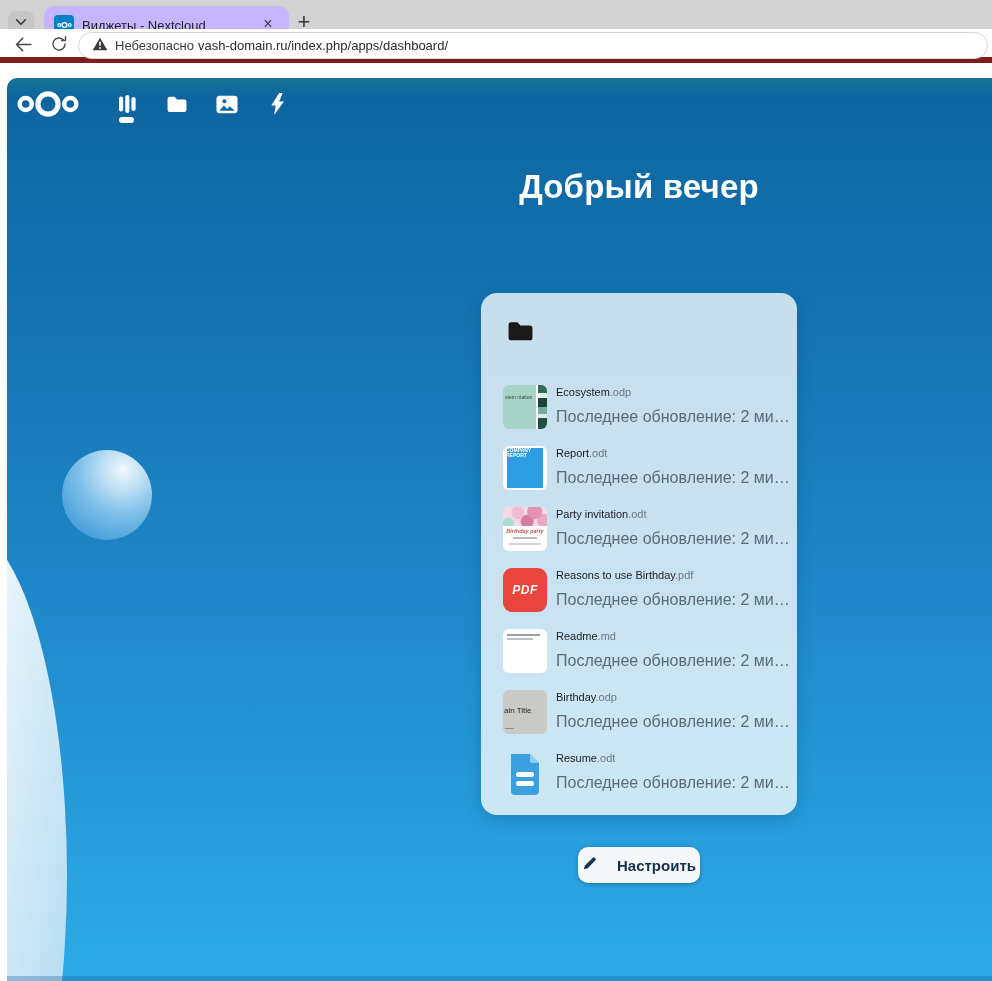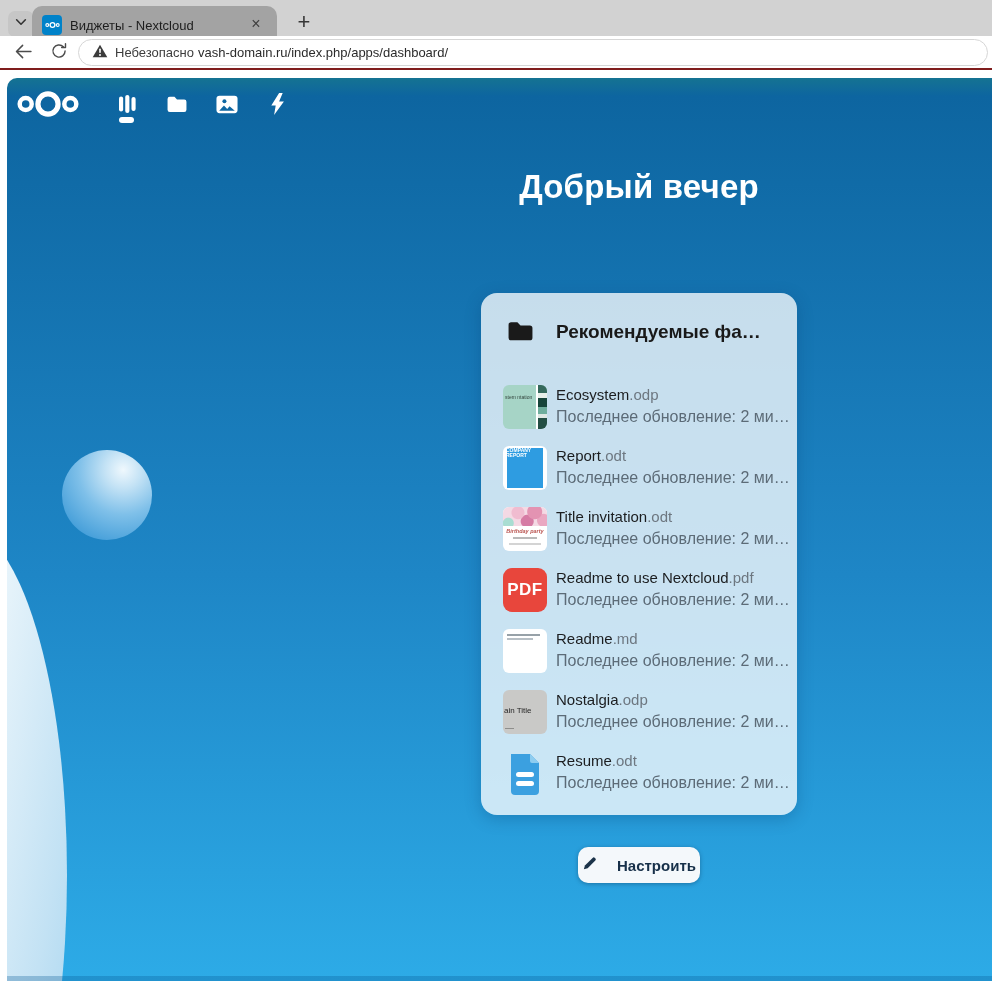--- a/index.html
+++ b/index.html
@@ -3,33 +3,33 @@
 <meta charset="utf-8">
 <style>
   * { margin:0; padding:0; box-sizing:border-box; }
   html,body { width:992px; height:981px; overflow:hidden; background:#fff;
               font-family:"Liberation Sans", sans-serif; }
 
   
   .tabbar { position:absolute; left:0; top:0; width:992px; height:44px; background:#d2d2d2; }
   .tab-search-btn { position:absolute; left:8px; top:11px; width:26px; height:26px;
     border-radius:7px; background:#c6c6c6; display:flex; align-items:center; justify-content:center; }
-  .tab { position:absolute; left:32px; top:6px; width:245px; height:38px; background:#a3a3a3;
+  .tab { position:absolute; left:44px; top:6px; width:245px; height:38px; background:#c4b5fd;
     border-radius:10px 10px 0 0; }
   .favicon { position:absolute; left:10px; top:9px; width:20px; height:20px; border-radius:4px;
     background:#0082c9; display:flex; align-items:center; justify-content:center; }
   .tab-title { position:absolute; left:38px; top:12px; font-size:13px; color:#1d1d1d;
     white-space:nowrap; max-width:170px; overflow:hidden; }
   .tab-close { position:absolute; right:10px; top:7px; width:22px; height:22px; font-size:16px;
     color:#404040; display:flex; align-items:center; justify-content:center; }
   .newtab-btn { position:absolute; left:291px; top:9px; width:26px; height:26px; color:#363636;
     font-size:22px; font-weight:300; display:flex; align-items:center; justify-content:center; }
 
-  .addressbar { position:absolute; left:0; top:36px; width:992px; height:34px; background:#fff;
-    border-bottom:2px solid #7f1d1d; }
+  .addressbar { position:absolute; left:0; top:29px; width:992px; height:34px; background:#fff;
+    border-bottom:6px solid #7f1d1d; }
   .nav-btn { position:absolute; top:5px; width:24px; height:24px; display:flex;
     align-items:center; justify-content:center; }
   .nav-back { left:11px; } .nav-reload { left:47px; }
   .url-pill { position:absolute; left:78px; right:4px; top:3px; height:27px;
     border:1px solid #d6d6d6; border-radius:14px; background:#fff; display:flex;
     align-items:center; padding-left:13px; }
   .security-text { margin-left:7px; font-size:13px; color:#3d3d3d; }
   .url-text { margin-left:4px; font-size:13px; color:#2b2b2b; }
 
   
@@ -57,21 +57,21 @@
   .widget-card { position:absolute; left:474px; top:215px; width:316px; height:522px;
     border-radius:16px; background:rgba(255,255,255,0.76);
     box-shadow:0 4px 16px rgba(0,50,100,0.25); }
   .widget-head-icon { position:absolute; left:26px; top:27px; width:27px; height:23px; }
   .widget-title { position:absolute; left:75px; top:28px; font-size:19px; font-weight:700;
     color:#191919; white-space:nowrap; }
 
   .file-row { position:absolute; left:0; width:316px; height:50px; }
   .thumb { position:absolute; left:22px; top:0; width:44px; height:44px; border-radius:6px;
     overflow:hidden; }
-  .file-name { position:absolute; left:75px; top:1px; font-size:15px; color:#1b1d1f;
+  .file-name { position:absolute; left:75px; top:1px; font-size:11px; color:#1b1d1f;
     white-space:nowrap; }
   .file-ext { color:#6d7780; }
   .file-status { position:absolute; left:75px; top:23px; font-size:16px; color:#5c6b77;
     white-space:nowrap; }
 
   
   .t-eco { background:#a6d4c6; }
   .t-eco .eco-text { position:absolute; left:2px; top:9px; font-size:5px; line-height:7px;
     color:#33443d; }
   .t-eco .eco-strip { position:absolute; right:0; top:0; width:11px; height:44px;
@@ -90,21 +90,21 @@
       radial-gradient(circle at 34% 30%, #f0bcd0 0 6px, rgba(0,0,0,0) 7px),
       radial-gradient(circle at 55% 75%, #d67ba4 0 6px, rgba(0,0,0,0) 7px),
       radial-gradient(circle at 92% 70%, #eaa8c2 0 6px, rgba(0,0,0,0) 7px), #f4d9e4; }
   .t-party .party-text { position:absolute; left:0; top:21px; width:44px; text-align:center;
     font-size:5.5px; font-style:italic; font-weight:700; color:#b9534f; }
   .t-party .party-line { position:absolute; left:10px; top:30px; width:24px; height:1.5px;
     background:#b9b9b9; }
   .t-party .party-line2 { position:absolute; left:6px; top:36px; width:32px; height:1.5px;
     background:#d4d4d4; }
   .t-pdf { background:#e8463c; border-radius:9px; display:flex; align-items:center;
-    justify-content:center; color:#fff; font-weight:700; font-size:17px; letter-spacing:0.5px; }
+    justify-content:center; color:#fff; font-weight:700; font-size:12px; letter-spacing:0.5px;font-style:italic; }
   .t-readme { background:#fff; }
   .t-readme i { position:absolute; left:4px; height:1.6px; background:#97a1a8; display:block; }
   .t-readme .l1 { top:5px; width:33px; } .t-readme .l2 { top:9px; width:26px; background:#b7bfc5; }
   .t-nos { background:#c9c9c7; }
   .t-nos .nos-title { position:absolute; left:1px; top:16px; font-size:8px; color:#262626; }
   .t-nos .nos-sub { position:absolute; left:2px; bottom:5px; width:9px; height:1.5px;
     background:#8e8e8c; }
   .t-resume { background:transparent; border-radius:0; display:flex; align-items:center;
     justify-content:center; }
 
@@ -213,21 +213,20 @@
   <div class="app-indicator"></div>
 
   <div class="greeting">Добрый вечер</div>
 
   <div class="widget-card">
     <div class="widget-head-icon">
       <svg width="27" height="23" viewBox="0 0 26 21">
         <path d="M1.5 4a2.5 2.5 0 0 1 2.5-2.5h6l3 3.2h9a2.5 2.5 0 0 1 2.5 2.5v9.3a2.5 2.5 0 0 1-2.5 2.5H4a2.5 2.5 0 0 1-2.5-2.5z" fill="#1a1a1a"></path>
       </svg>
     </div>
-    <div class="widget-title">Рекомендуемые фа…</div>
 
     <div class="file-row" style="top:92px">
       <div class="thumb t-eco">
         <div class="eco-text">stem ntation</div>
         <div class="eco-strip">
           <i style="height:8px;background:#35695c"></i>
             <i style="height:5px;background:#e7efe9"></i>
           <i style="height:9px;background:#17453a"></i>
             <i style="height:7px;background:#6fae9d"></i>
           <i style="height:4px;background:#dfe8e3"></i>
@@ -247,47 +246,47 @@
       <div class="file-status">Последнее обновление: 2 ми…</div>
     </div>
 
     <div class="file-row" style="top:214px">
       <div class="thumb t-party">
         <div class="party-top"></div>
         <div class="party-text">Birthday party</div>
         <div class="party-line"></div>
         <div class="party-line2"></div>
       </div>
-      <div class="file-name"><span>Title invitation</span><span class="file-ext">.odt</span></div>
+      <div class="file-name"><span>Party invitation</span><span class="file-ext">.odt</span></div>
       <div class="file-status">Последнее обновление: 2 ми…</div>
     </div>
 
     <div class="file-row" style="top:275px">
       <div class="thumb t-pdf">
         <span>PDF</span>
       </div>
-      <div class="file-name"><span>Readme to use Nextcloud</span><span class="file-ext">.pdf</span></div>
+      <div class="file-name"><span>Reasons to use Birthday</span><span class="file-ext">.pdf</span></div>
       <div class="file-status">Последнее обновление: 2 ми…</div>
     </div>
 
     <div class="file-row" style="top:336px">
       <div class="thumb t-readme">
         <i class="l1"></i>
           <i class="l2"></i>
       </div>
       <div class="file-name"><span>Readme</span><span class="file-ext">.md</span></div>
       <div class="file-status">Последнее обновление: 2 ми…</div>
     </div>
 
     <div class="file-row" style="top:397px">
       <div class="thumb t-nos">
         <div class="nos-title">ain Title</div>
         <div class="nos-sub"></div>
       </div>
-      <div class="file-name"><span>Nostalgia</span><span class="file-ext">.odp</span></div>
+      <div class="file-name"><span>Birthday</span><span class="file-ext">.odp</span></div>
       <div class="file-status">Последнее обновление: 2 ми…</div>
     </div>
 
     <div class="file-row" style="top:458px">
       <div class="thumb t-resume">
         <svg width="38" height="44" viewBox="0 0 36 44">
           <path d="M4 3h19l9 9v28a4 4 0 0 1-4 4H8a4 4 0 0 1-4-4z" fill="#3ba0e0"></path>
           <path d="M23 3l9 9h-7a2 2 0 0 1-2-2z" fill="#8ecdf0"></path>
           <rect x="9" y="21" width="18" height="5" rx="2.5" fill="#fff"></rect>
           <rect x="9" y="30" width="18" height="5" rx="2.5" fill="#fff"></rect>

